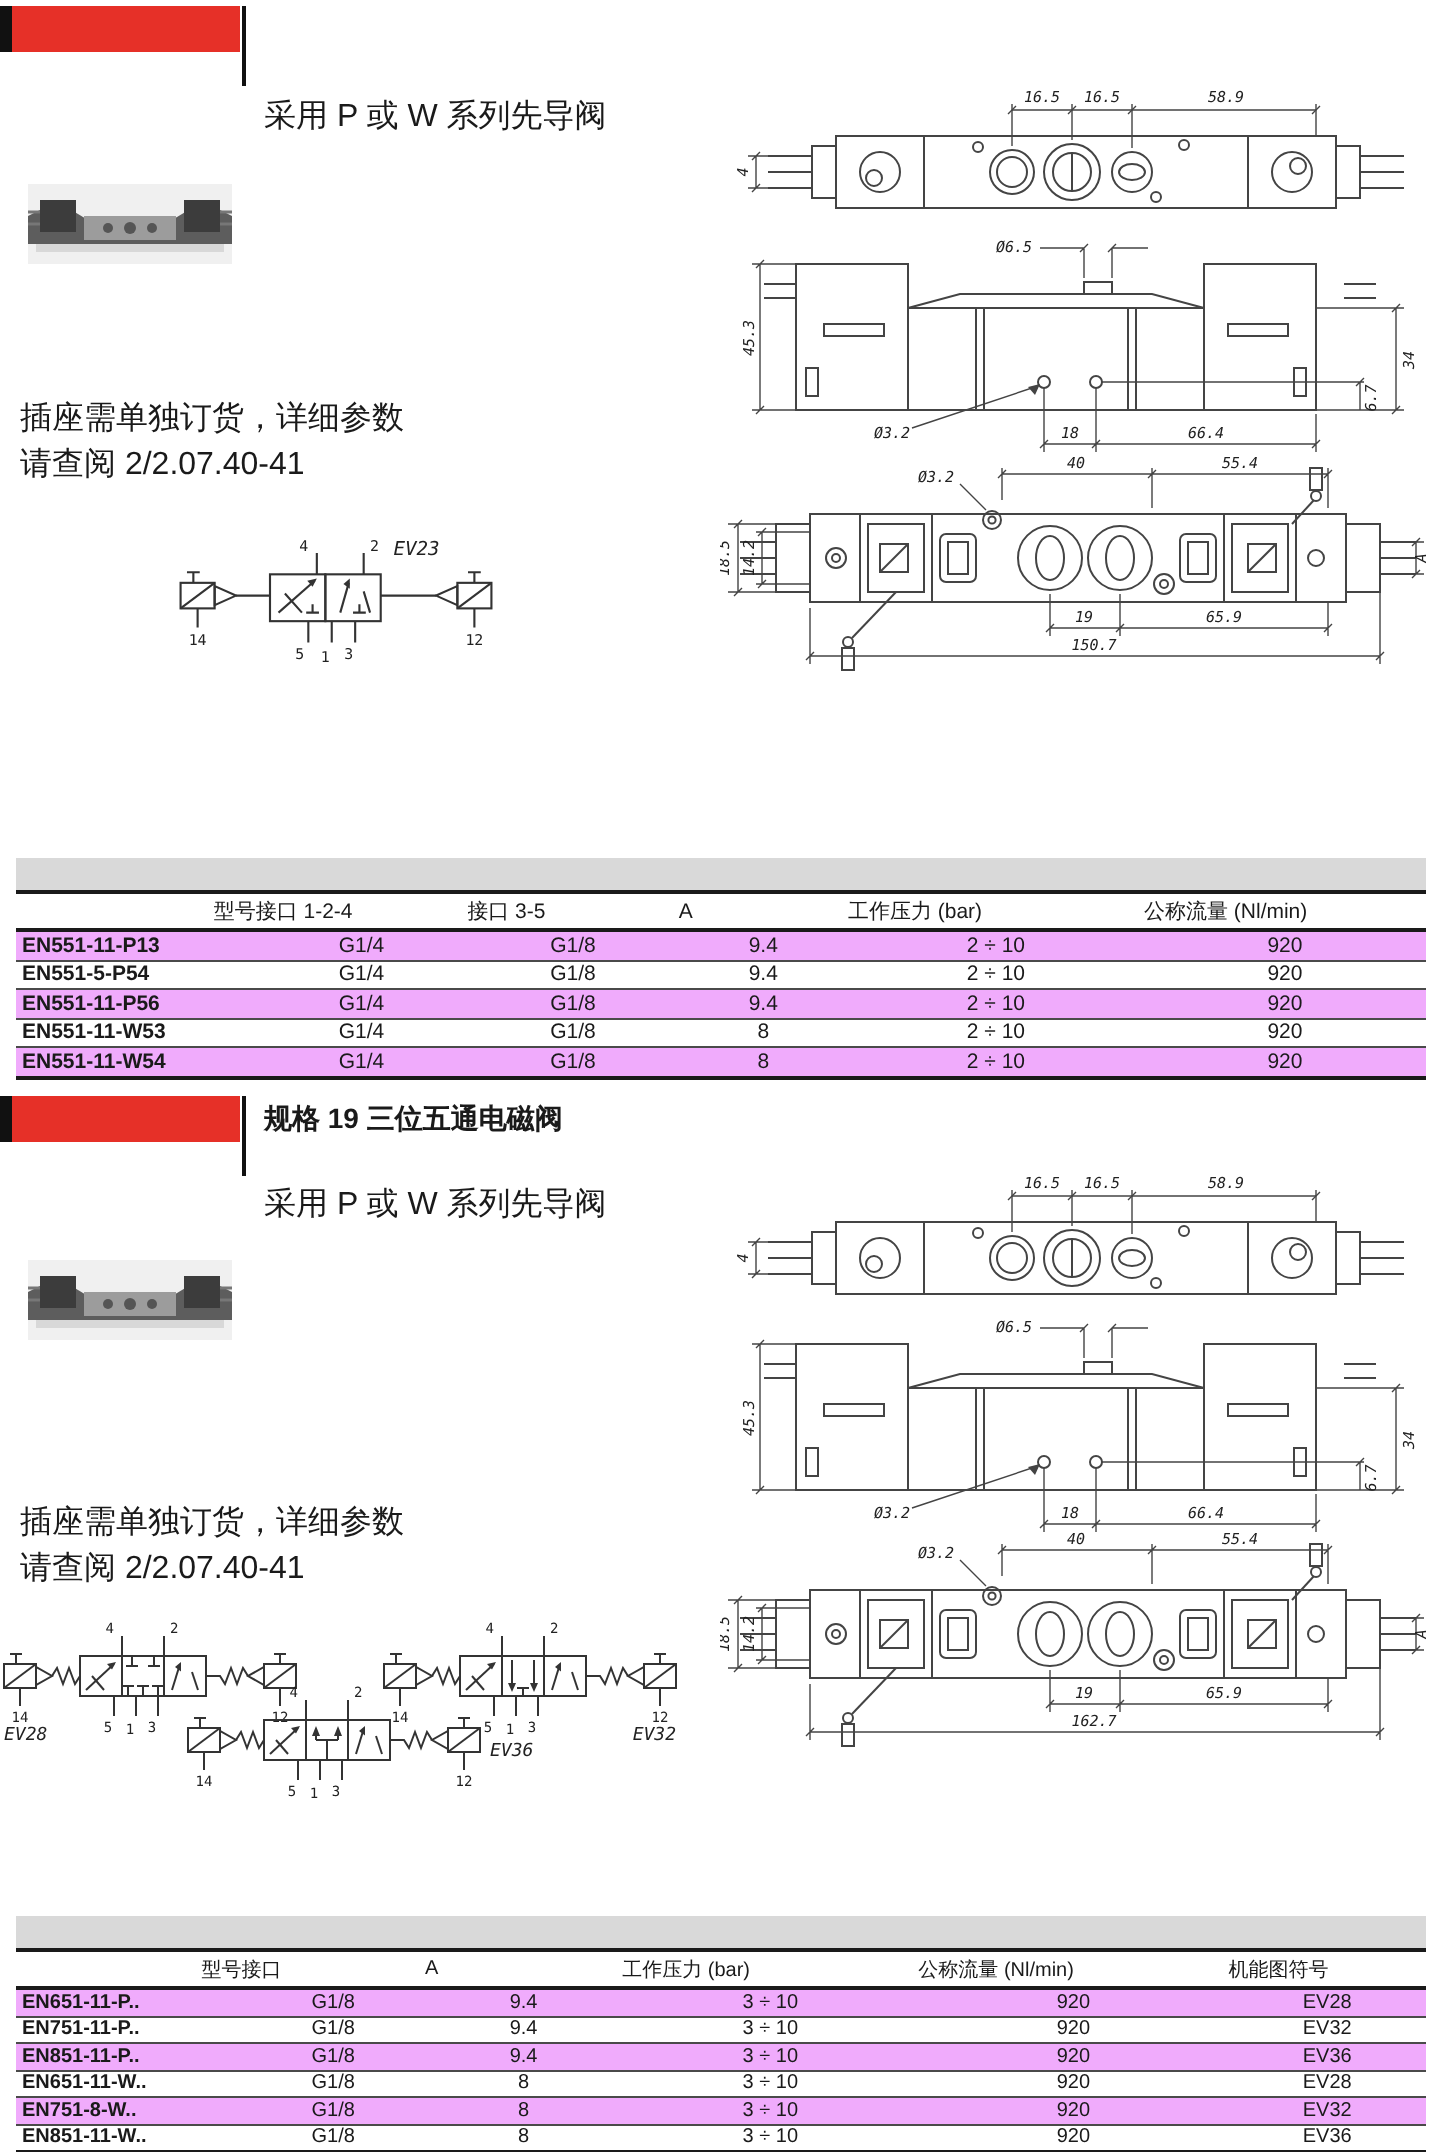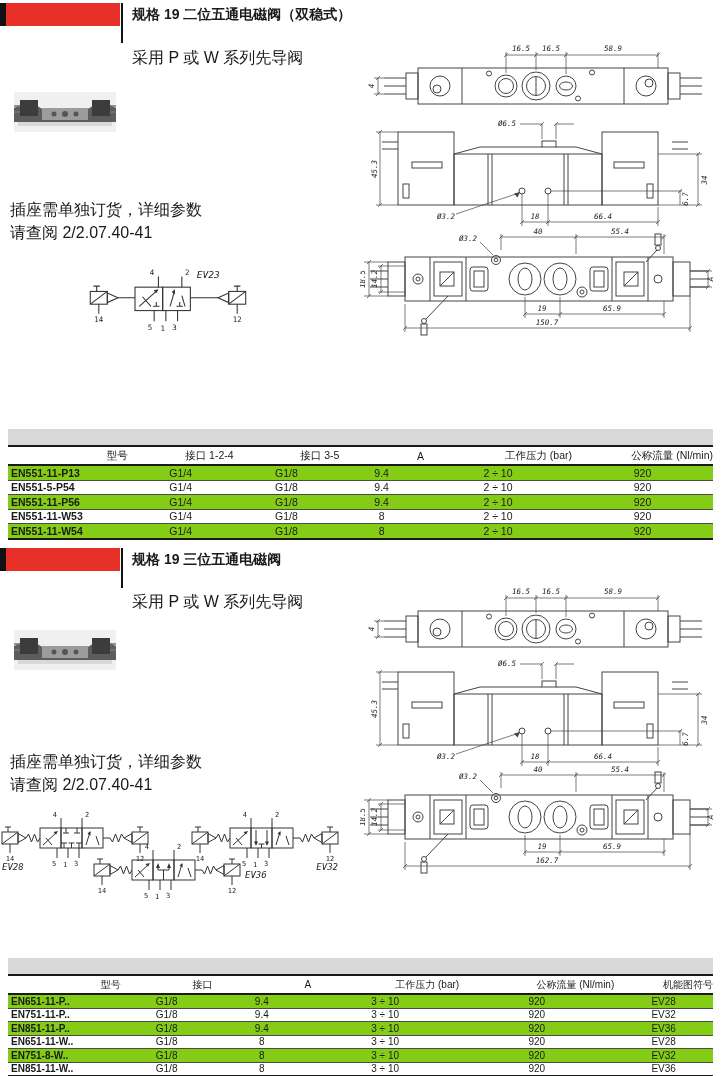--- a/index.html
+++ b/index.html
@@ -10,27 +10,27 @@
   .redbar{background:#e63028;}
   .vline{background:#111;}
   .sec-title{font-size:14px;font-weight:bold;white-space:nowrap;}
   .sec-sub{font-size:16px;white-space:nowrap;}
   .note{font-size:16px;line-height:1.45;}
   .spec{position:absolute;left:8px;width:705px;}
   .band{height:16px;background:#d9d9d9;border-bottom:2px solid #1a1a1a;}
   table{width:100%;border-collapse:collapse;table-layout:fixed;}
   .t1 table{font-size:10.5px;}
   .t2 table{font-size:10px;}
-  th{font-weight:normal;text-align:right;height:17px;border-bottom:2px solid #1a1a1a;padding:0;overflow:hidden;white-space:nowrap;}
+  th{font-weight:normal;text-align:left;height:17px;border-bottom:2px solid #1a1a1a;padding:0;overflow:hidden;white-space:nowrap;}
   th.first{text-align:right;padding-left:3px;}
   td{text-align:center;border-bottom:1px solid #4a4a4a;padding:0;overflow:hidden;white-space:nowrap;}
   .t1 td{height:13.5px;}
   .t2 td{height:12.5px;}
   td.model{text-align:left;font-weight:bold;padding-left:3px;}
-  tr.g{background:#84cc16;margin-left:10px;}
+  tr.g{background:#f0abfc;margin-left:10px;}
   tr:last-child td{border-bottom:2.5px solid #1a1a1a;}
   svg.drawing text{font-family:"DejaVu Sans Mono",monospace;font-style:italic;font-size:7.5px;fill:#222;}
   svg.schem text{font-family:"DejaVu Sans Mono",monospace;font-size:7px;fill:#222;}
   svg.schem text.ev{font-size:9px;font-style:italic;}
 </style>
 </head>
 <body>
 
 <div class="page">
 
@@ -197,21 +197,20 @@
           <circle cx="62" cy="22" r="2.5" fill="#555"></circle>
     <path d="M0 14h6M0 20h6M96 14h6M96 20h6" stroke="#777" stroke-width="1.5"></path>
     <rect x="4" y="30" width="94" height="4" fill="#d8d8d8"></rect>
   </g>
 </defs>
 </svg>
 
 <div class="abs chip" style="left:0;top:3px;width:6px;height:23px"></div>
 <div class="abs redbar" style="left:6px;top:3px;width:114px;height:23px"></div>
 <div class="abs vline" style="left:121px;top:3px;width:2px;height:40px"></div>
-<div class="abs sec-title" style="left:132px;top:6px">规格 19 二位五通电磁阀（双稳式）</div>
 <div class="abs sec-sub" style="left:132px;top:48px">采用 P 或 W 系列先导阀</div>
 
 <svg class="abs" style="left:14px;top:92px" width="102" height="40" viewBox="0 0 102 40">
       <use href="#photo"></use>
     </svg>
 
 <div class="abs note" style="left:10px;top:198px">
   <div>插座需单独订货，详细参数</div>
   <div>请查阅 2/2.07.40-41</div>
 </div>

